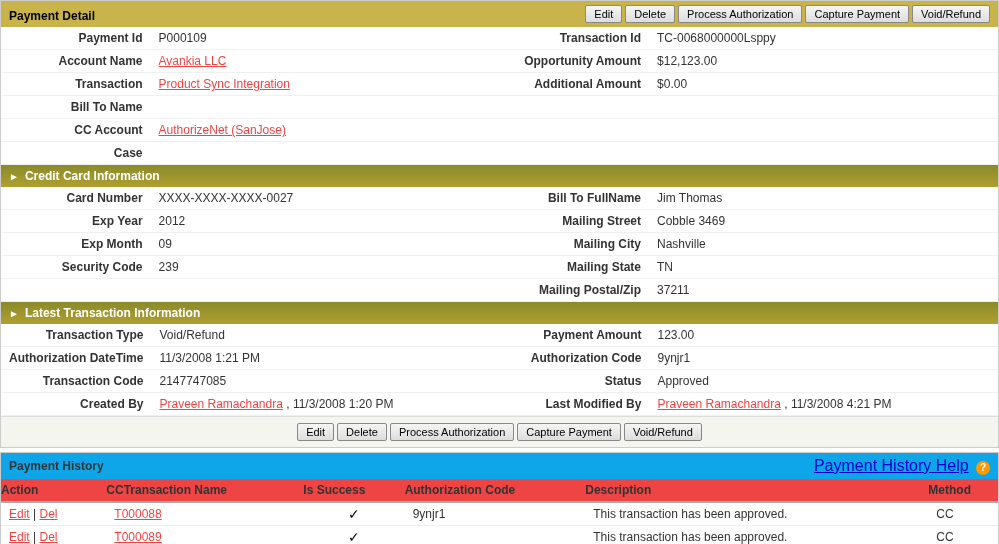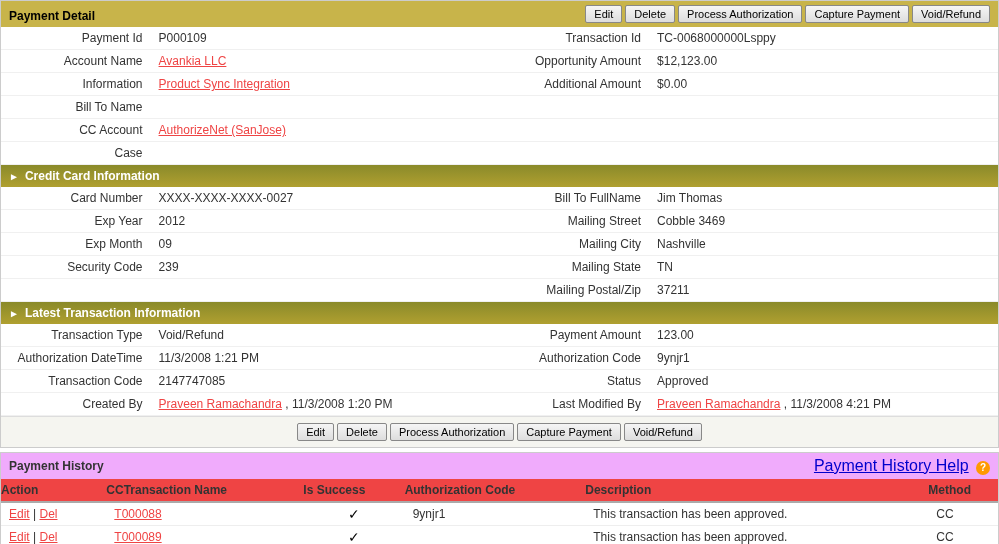--- a/index.html
+++ b/index.html
@@ -36,21 +36,21 @@
       border-collapse: collapse;
       background: #fff;
     }
     .detail-table td {
       padding: 4px 8px;
       vertical-align: top;
       border-bottom: 1px solid #f0f0f0;
     }
     .label-cell {
       text-align: right;
-      font-weight: normal;
+      font-weight: bold;
       width: 15%;
       color: #333;
       white-space: nowrap;
       padding-right: 12px;
     }
     .value-cell {
       width: 35%;
       color: #333;
     }
     .value-link {
@@ -80,21 +80,21 @@
       justify-content: center;
       padding: 6px;
       gap: 3px;
       background: #f5f5f0;
       border-top: 1px solid #ddd;
     }
     
     
     .history-section { margin-top: 4px; border: 1px solid #ccc; }
     .history-header {
-      background: #f0abfc;
+      background: #0ea5e9;
       padding: 4px 8px;
       display: flex;
       align-items: center;
       justify-content: space-between;
     }
     .history-title { font-weight: bold; font-size: 12px; }
     .history-help-link { color: #0000cc; text-decoration: underline; font-size: 16px; cursor: pointer; }
     
     .history-table {
       width: 100%;
@@ -160,21 +160,21 @@
       </tr>
       <tr>
         <td class="label-cell">Account Name</td>
         <td class="value-cell">
           <span class="value-link">Avankia LLC</span>
         </td>
         <td class="label-cell">Opportunity Amount</td>
         <td class="value-cell">$12,123.00</td>
       </tr>
       <tr>
-        <td class="label-cell">Information</td>
+        <td class="label-cell">Transaction</td>
         <td class="value-cell">
           <span class="value-link">Product Sync Integration</span>
         </td>
         <td class="label-cell">Additional Amount</td>
         <td class="value-cell">$0.00</td>
       </tr>
       <tr>
         <td class="label-cell">Bill To Name</td>
         <td class="value-cell"></td>
         <td class="label-cell"></td>

